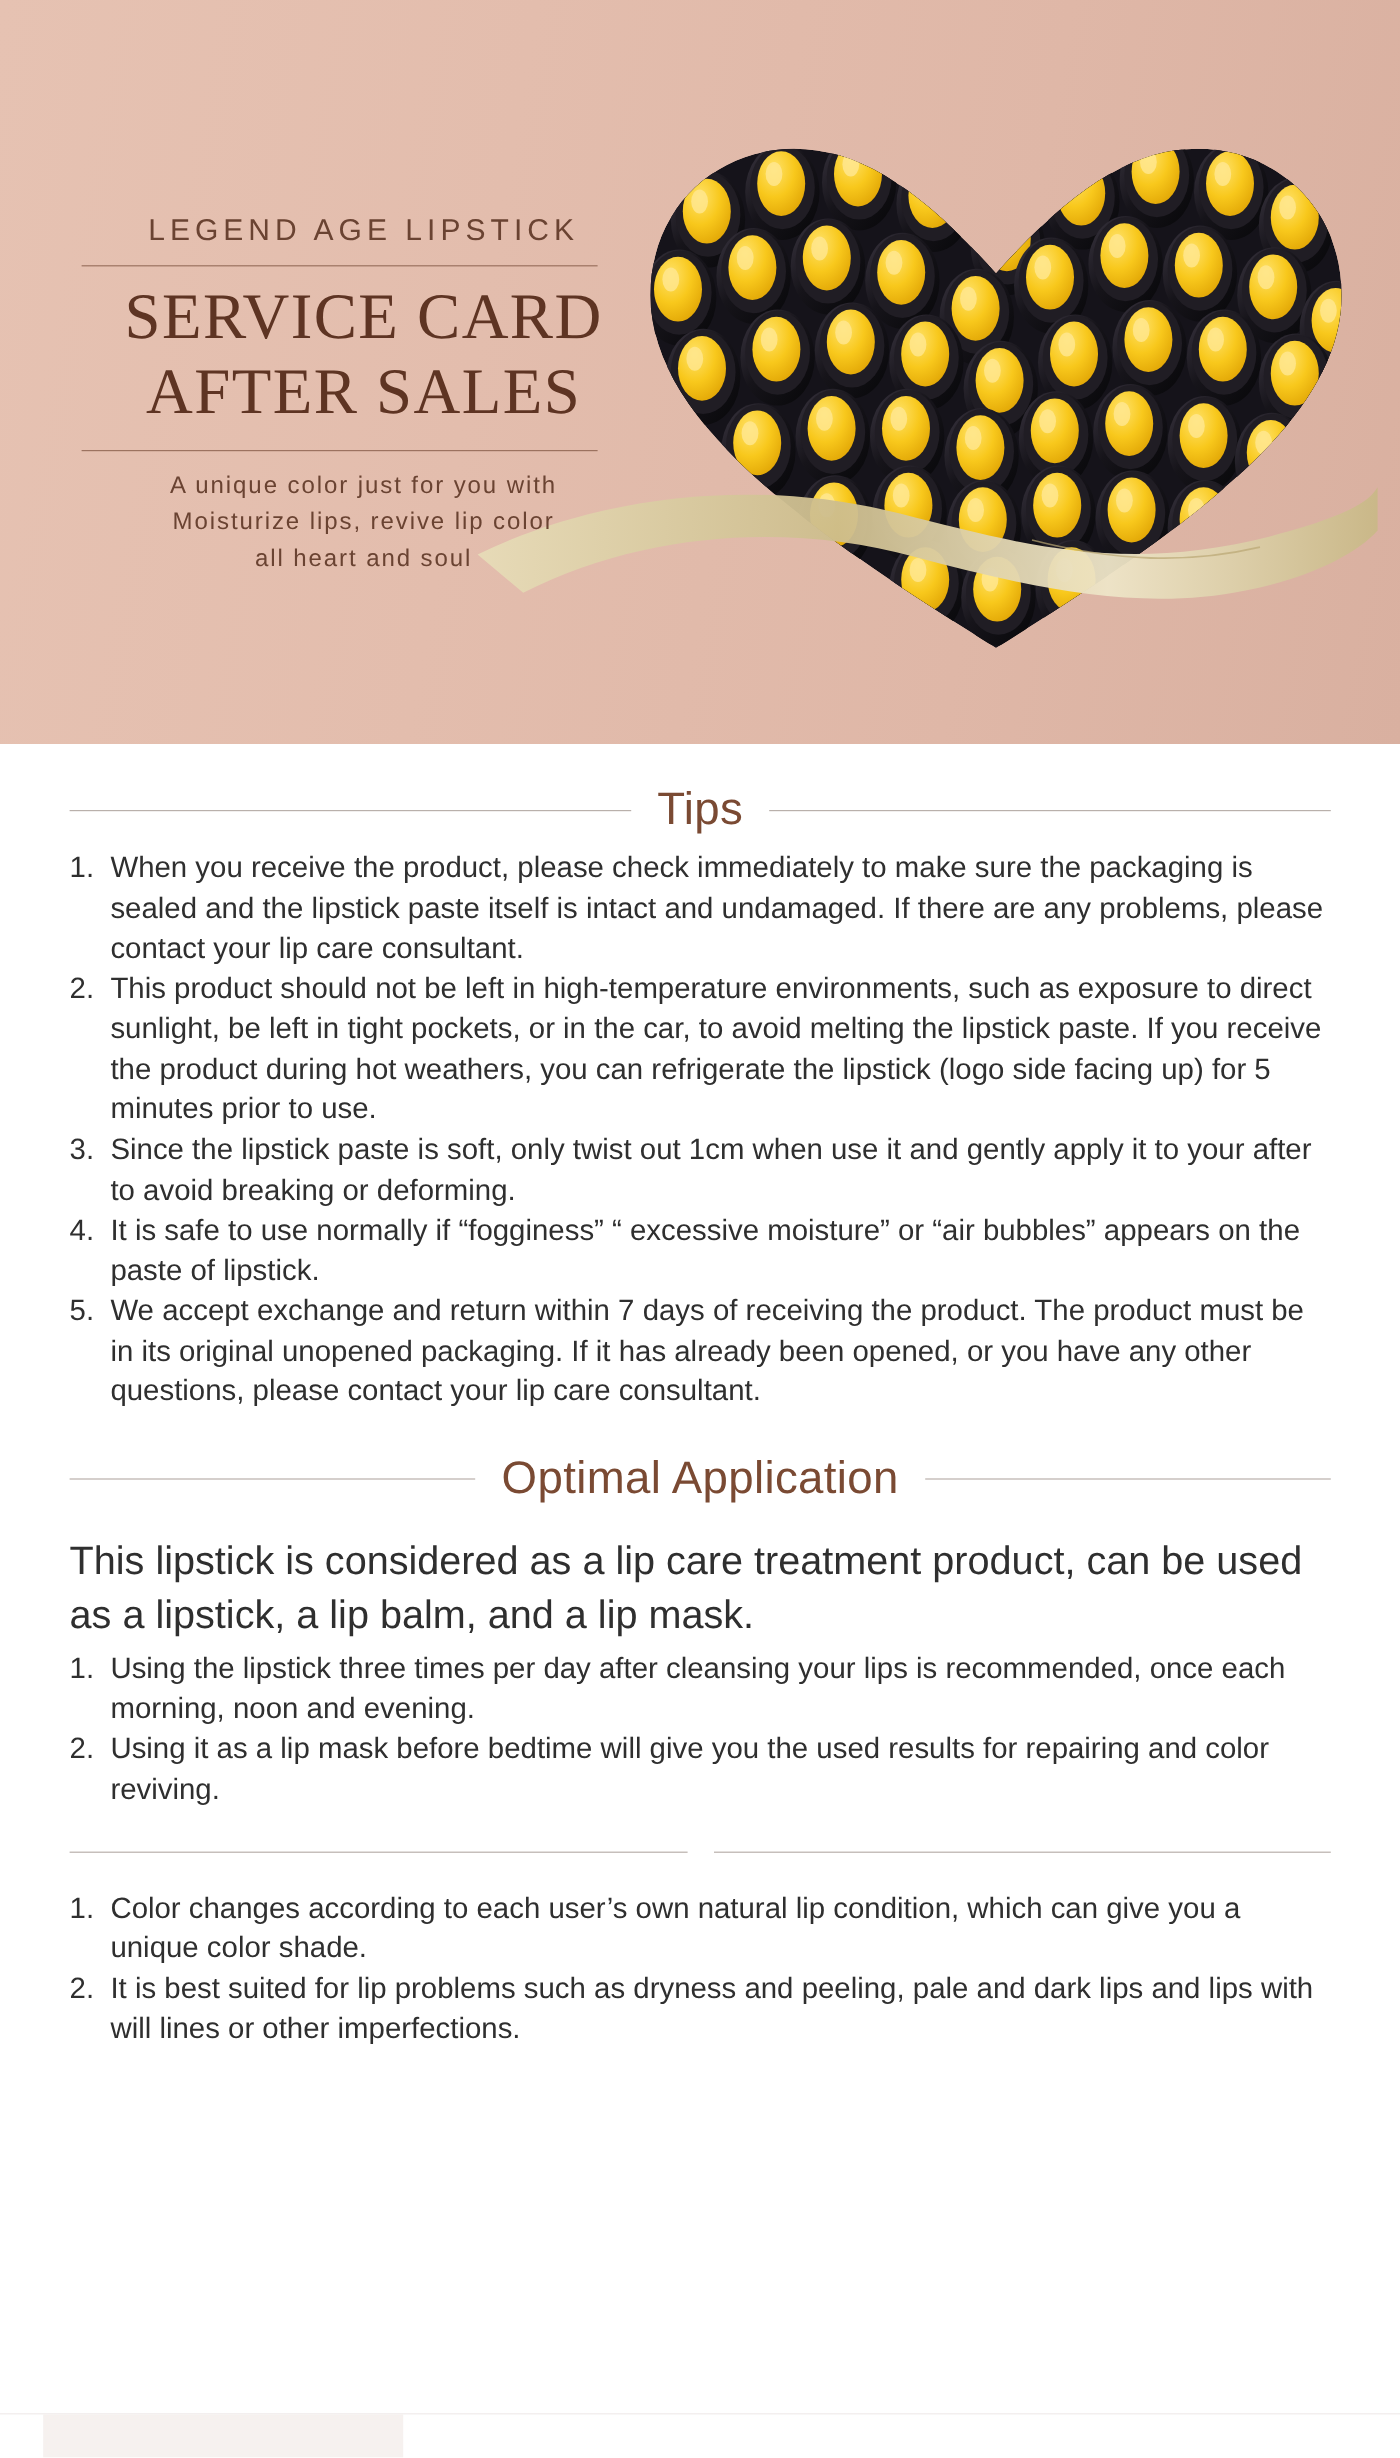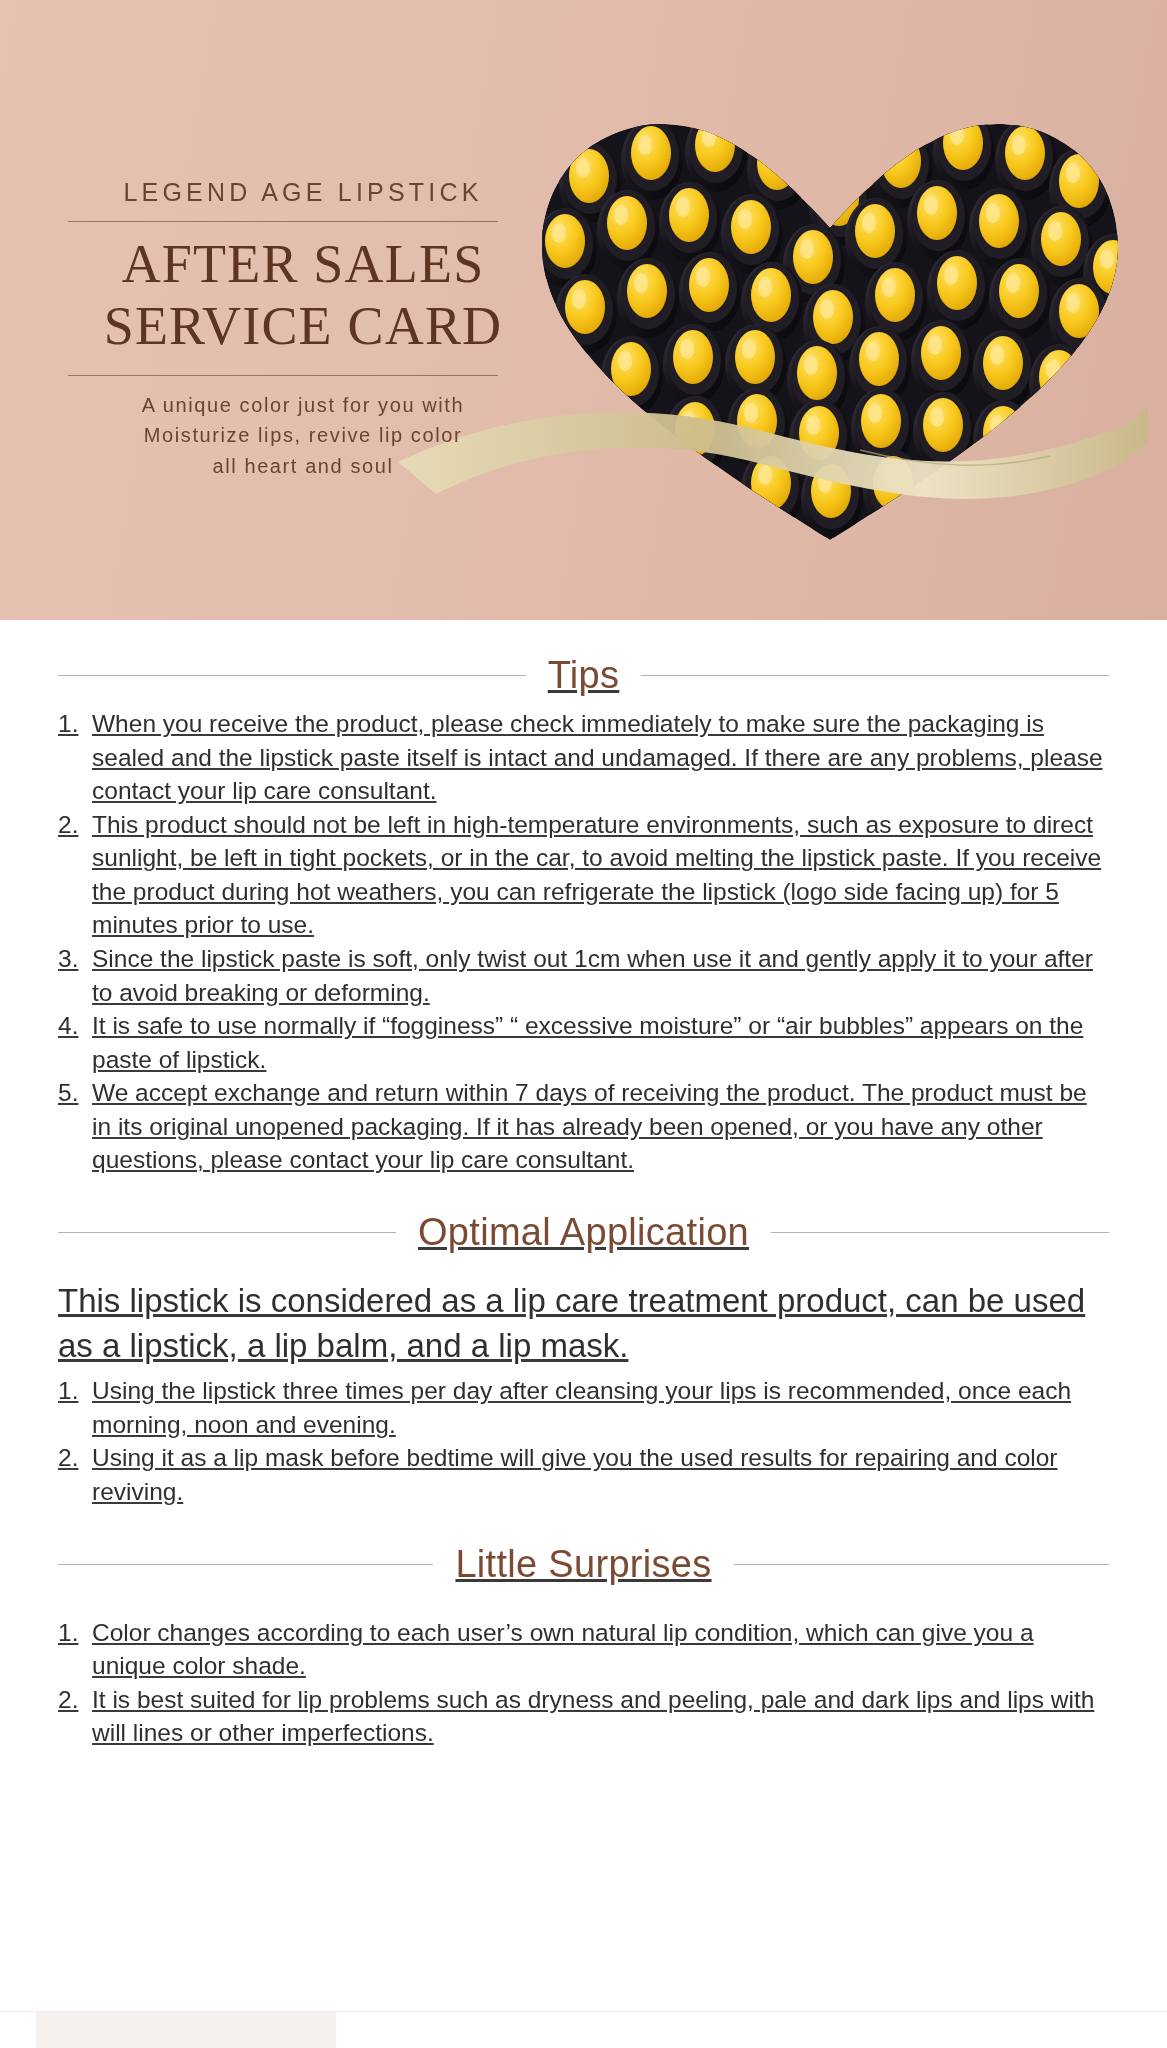--- a/index.html
+++ b/index.html
@@ -82,21 +82,20 @@
     width: 760px;
     height: 130px;
     pointer-events: none;
   }
 
   
   .content {
     padding: 0 58px;
     box-sizing: border-box;
     width: 1167px;
-    text-decoration: underline;
   }
   .section-head {
     display: flex;
     align-items: center;
     gap: 22px;
     margin-top: 34px;
     margin-bottom: 10px;
   }
   .section-head .line {
     flex: 1 1 auto;
@@ -255,22 +254,22 @@
   <div class="ribbon">
     <svg width="760" height="130" viewBox="0 0 760 130" xmlns="http://www.w3.org/2000/svg">
       <path d="M8 64 C120 10 250 2 360 30 C470 58 560 84 700 40 C740 27 752 18 758 8 L758 44 C740 64 700 84 648 94 C560 112 470 92 372 66 C270 38 148 44 46 96 Z" fill="url(#ribg)" opacity="0.95"></path>
       <path d="M470 52 C540 70 600 72 660 58" fill="none" stroke="#b9a673" stroke-width="1.5" opacity=".7"></path>
     </svg>
   </div>
 
   <div class="hero-inner">
     <div class="brand-line">LEGEND AGE LIPSTICK</div>
     <div class="rule"></div>
+    <div class="title-serif">SERVICE CARD</div>
     <div class="title-serif">AFTER SALES</div>
-    <div class="title-serif">SERVICE CARD</div>
     <div class="rule2"></div>
     <div class="subline">A unique color just for you with</div>
     <div class="subline">Moisturize lips, revive lip color</div>
     <div class="subline">all heart and soul</div>
   </div>
 </div>
 
 <div class="content">
 
   <div class="section-head">
@@ -314,21 +313,20 @@
       <span class="txt">Using the lipstick three times per day after cleansing your lips is recommended, once each morning, noon and evening.</span>
     </li>
     <li>
       <span class="num">2.</span>
       <span class="txt">Using it as a lip mask before bedtime will give you the used results for repairing and color reviving.</span>
     </li>
   </ul>
 
   <div class="section-head">
     <span class="line"></span>
-    <span class="label">Little Surprises</span>
     <span class="line"></span>
   </div>
   <div class="spacer-sm"></div>
   <ul class="list">
     <li>
       <span class="num">1.</span>
       <span class="txt">Color changes according to each user’s own natural lip condition, which can give you a unique color shade.</span>
     </li>
     <li>
       <span class="num">2.</span>

